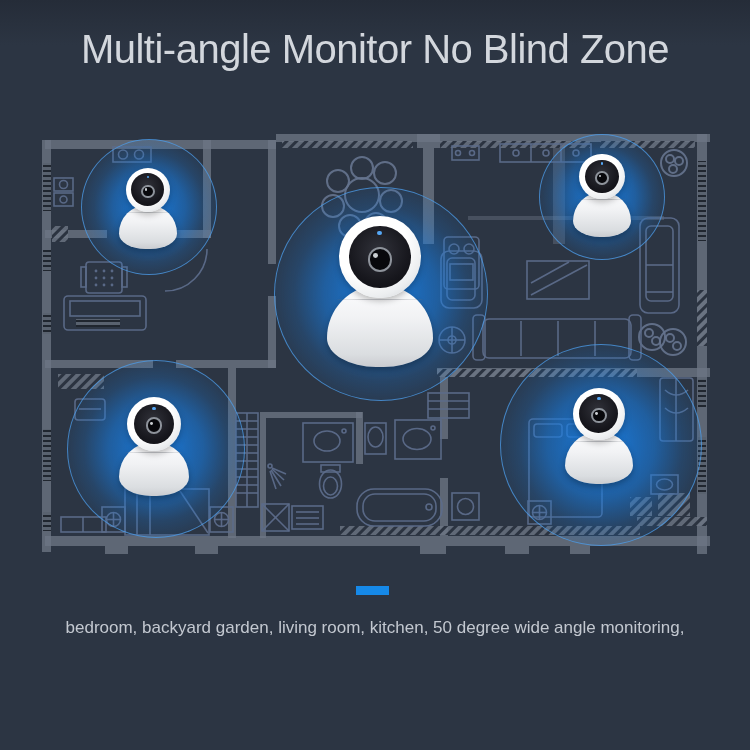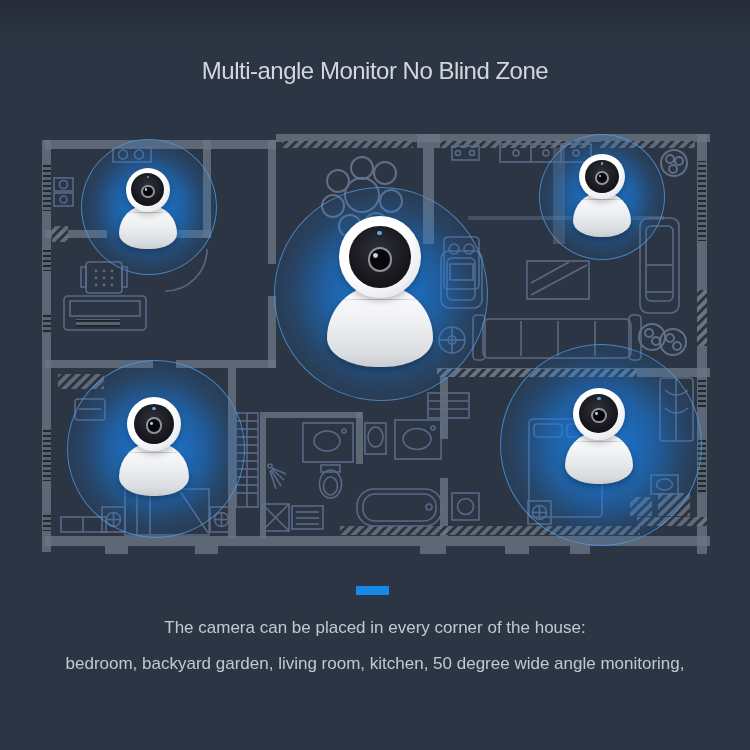--- a/index.html
+++ b/index.html
@@ -2,22 +2,22 @@
 <html><head>
 <meta charset="utf-8">
 <style>
   html,body{margin:0;padding:0;background:#2c3543;}
   .stage{
     position:relative;width:750px;height:750px;overflow:hidden;
     background:linear-gradient(180deg,#252c38 0%, #2c3543 6%, #2c3543 100%);
     font-family:"Liberation Sans", sans-serif;
   }
   .title{
-    position:absolute;top:57px;left:0;width:100%;margin:0;
-    text-align:center;font-size:24px;font-weight:300;letter-spacing:-0.5px;
+    position:absolute;top:27px;left:0;width:100%;margin:0;
+    text-align:center;font-size:40px;font-weight:300;letter-spacing:-0.5px;
     color:#d3d7dd;
   }
   svg.plan{position:absolute;left:0;top:0;}
   .plan .w{fill:#6d7684;fill-opacity:.78;}
   .plan .wl{fill:#7b8595;fill-opacity:.35;}
   .plan .fa{stroke:#5c6b8a;stroke-width:1.6;fill:none;stroke-opacity:.95;}
   .plan .fb{stroke:#66748f;stroke-width:2;fill:none;stroke-opacity:.9;}
 
   #camera-layer{position:absolute;inset:0;}
   .camera-unit{position:absolute;inset:0;pointer-events:none;}
@@ -387,16 +387,15 @@
           </div>
         </div>
       </div>
     </div>
   </div>
     </div>
 
   <div class="divider" style="background: rgb(22, 137, 232);"></div>
 
   <div class="desc" style="color: rgb(195, 200, 208);">
-    <p>The camera can be placed in every corner of the house:</p>
     <p>bedroom, backyard garden, living room, kitchen, 50 degree wide angle monitoring,</p>
   </div>
 </div>
 
 </body></html>

